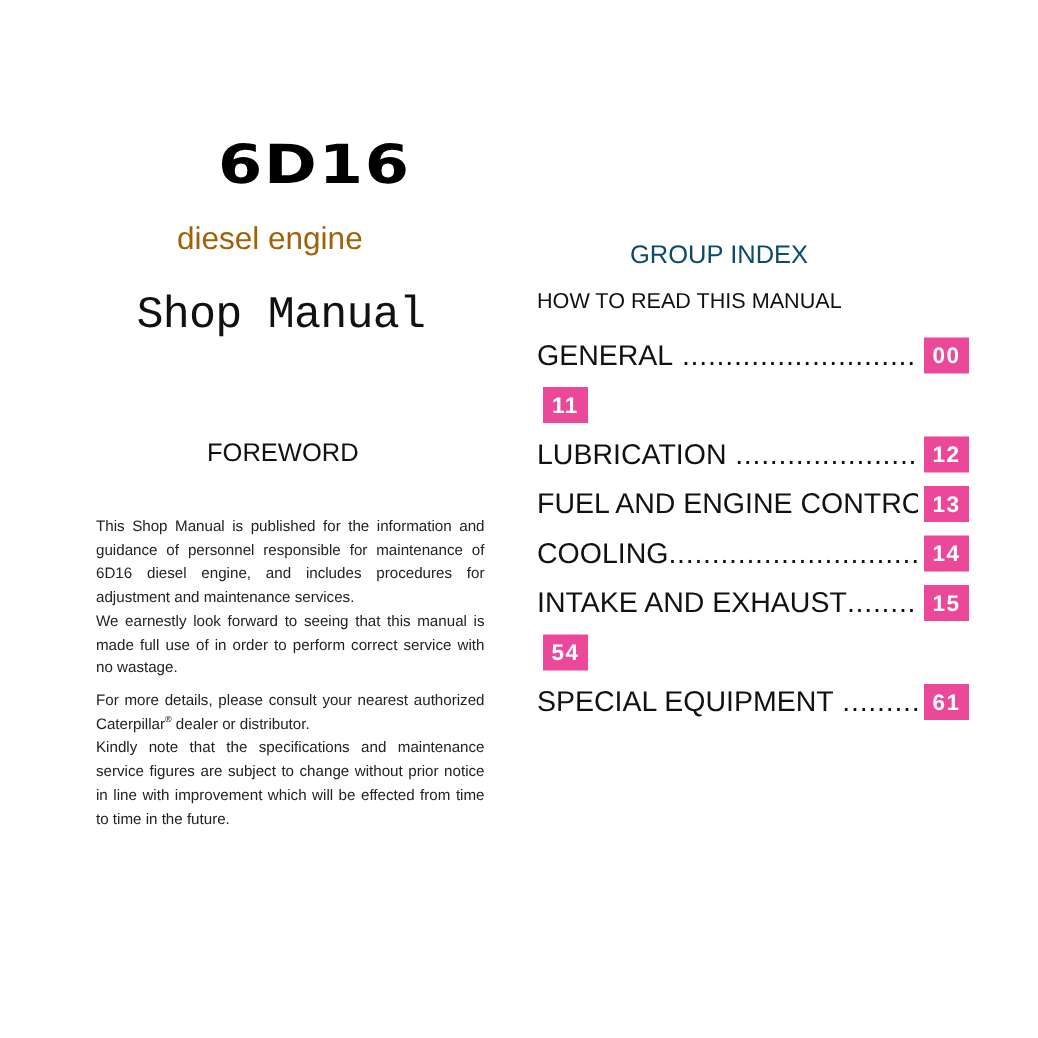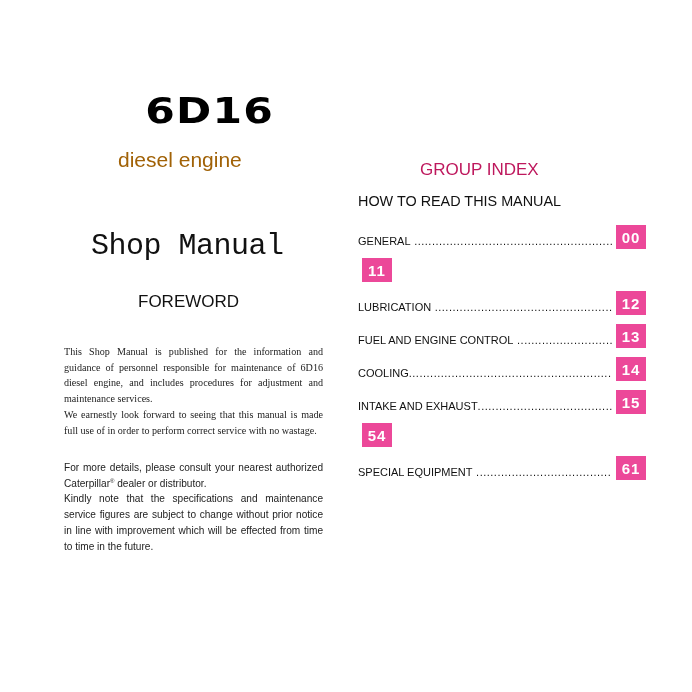--- a/index.html
+++ b/index.html
@@ -1,29 +1,29 @@
 <!DOCTYPE html>
 <html><head>
   <meta charset="utf-8">
   <style>
     html, body { margin: 0; padding: 0; background: #ffffff; }
     body { width: 692px; height: 692px; position: relative; overflow: hidden; color: #111; font-family: "Liberation Sans", sans-serif; }
     .model { position: absolute; left: 130px; top: 90px; width: 135px; text-align: center; font-family: "DejaVu Sans", sans-serif; font-weight: bold; font-size: 36px; letter-spacing: 1px; color: #000; transform: scaleX(1.18); transform-origin: left center; }
     .subtitle { position: absolute; left: 118px; top: 148px; font-size: 21px; color: #a16207; }
-    .manual-title { position: absolute; left: 91px; top: 194px; font-family: "Liberation Mono", monospace; font-size: 30px; color: #111; letter-spacing: -0.5px; margin-top: 35px; }
+    .manual-title { position: absolute; left: 91px; top: 194px; font-family: "Liberation Mono", monospace; font-size: 30px; color: #111; letter-spacing: -0.5px; }
     .foreword-heading { position: absolute; left: 138px; top: 292px; font-size: 17px; color: #111; }
     .para { position: absolute; left: 64px; width: 259px; font-size: 10.1px; line-height: 15.7px; color: #222; text-align: justify; margin: 0; }
     .para sup { font-size: 6px; vertical-align: super; line-height: 0; }
-    .para1 { top: 344px; font-family: Liberation Serif, serif; }
+    .para1 { top: 344px; }
     .para2 { top: 460px; }
-    .group-title { position: absolute; left: 420px; top: 160px; font-size: 17px; color: #be185d; }
+    .group-title { position: absolute; left: 420px; top: 160px; font-size: 17px; color: #0c4a6e; }
     .index-list { position: absolute; left: 358px; top: 193px; width: 290px; }
     .howto { position: absolute; left: 0; top: 0; font-size: 14.4px; color: #111; }
     .row { position: absolute; left: 0; width: 288px; height: 26px; display: flex; align-items: flex-end; }
-    .row .label-wrap { flex: 1; display: flex; align-items: flex-end; overflow: hidden; white-space: nowrap; font-size: 11px; color: #111; height: 20px; margin-bottom: 2px; }
+    .row .label-wrap { flex: 1; display: flex; align-items: flex-start; overflow: hidden; white-space: nowrap; font-size: 19px; color: #111; height: 20px; margin-bottom: 2px; }
     .row .label-wrap .dots { flex: 1; overflow: hidden; white-space: nowrap; letter-spacing: 0.5px; }
     .row .label-wrap .dots::after { content: "...................................................................................................."; }
     .tab { width: 30px; height: 24px; background: #ec4899; color: #fff; font-weight: bold; font-size: 15px; display: flex; align-items: center; justify-content: center; margin-left: 4px; letter-spacing: 1px; }
   </style>
 </head>
 <body>
 
 <div>
   <div class="model">6D16</div>
   <div class="subtitle">diesel engine</div>

